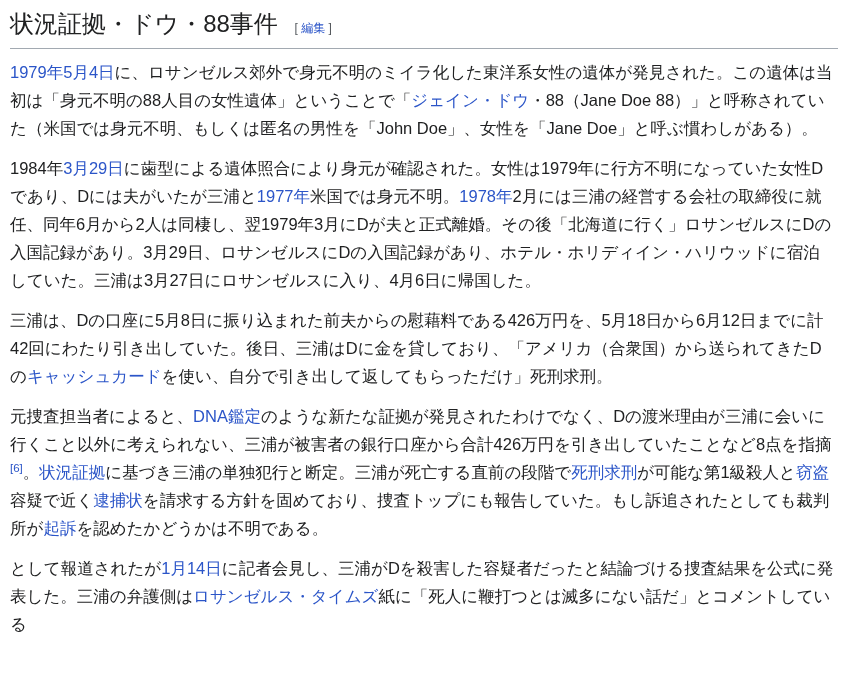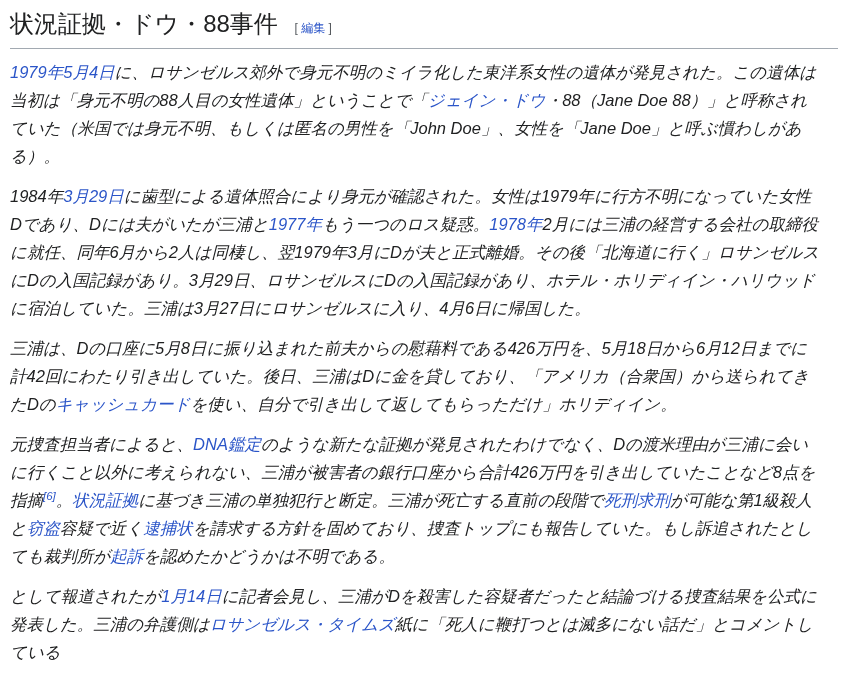--- a/index.html
+++ b/index.html
@@ -38,23 +38,22 @@
     color: var(--bracket-color);
   }
   a {
     color: var(--link-color);
     text-decoration: none;
     cursor: pointer;
   }
   .article-body p {
     font-size: 16.5px;
     line-height: 28px;
-    margin: 0 16px 12px 0;
+    margin: 0 4px 12px 0;
     overflow-wrap: break-word;
-    font-style: italic;
   }
   sup.reference {
     font-size: 11.5px;
     line-height: 0;
     vertical-align: super;
   }
 </style>
 </head>
 <body>
 
@@ -62,18 +61,18 @@
   <h2 class="section-heading">
     <span class="heading-text">状況証拠・ドウ・88事件</span>
     <span class="editsection">
       <span class="bracket">[</span>
       <a class="edit-link" href="#">編集</a>
       <span class="bracket">]</span>
     </span>
   </h2>
   <div class="article-body" id="article-body">
       <p><a href="#">1979年5月4日</a><span>に、ロサンゼルス郊外で身元不明のミイラ化した東洋系女性の遺体が発見された。この遺体は当初は「身元不明の88人目の女性遺体」ということで「</span><a href="#">ジェイン・ドウ</a><span>・88（Jane Doe 88）」と呼称されていた（米国では身元不明、もしくは匿名の男性を「John Doe」、女性を「Jane Doe」と呼ぶ慣わしがある）。</span></p>
-      <p><span>1984年</span><a href="#">3月29日</a><span>に歯型による遺体照合により身元が確認された。女性は1979年に行方不明になっていた女性Dであり、Dには夫がいたが三浦と</span><a href="#">1977年</a><span>もう一つのロス疑惑。</span><a href="#">1978年</a><span>2月には三浦の経営する会社の取締役に就任、同年6月から2人は同棲し、翌1979年3月にDが夫と正式離婚。その後「北海道に行く」ロサンゼルスにDの入国記録があり。3月29日、ロサンゼルスにDの入国記録があり、ホテル・ホリディイン・ハリウッドに宿泊していた。三浦は3月27日にロサンゼルスに入り、4月6日に帰国した。</span></p>
-      <p><span>三浦は、Dの口座に5月8日に振り込まれた前夫からの慰藉料である426万円を、5月18日から6月12日までに計42回にわたり引き出していた。後日、三浦はDに金を貸しており、「アメリカ（合衆国）から送られてきたDの</span><a href="#">キャッシュカード</a><span>を使い、自分で引き出して返してもらっただけ」ホリディイン。</span></p>
+      <p><span>1984年</span><a href="#">3月29日</a><span>に歯型による遺体照合により身元が確認された。女性は1979年に行方不明になっていた女性Dであり、Dには夫がいたが三浦と</span><a href="#">1977年</a><span>米国では身元不明。</span><a href="#">1978年</a><span>2月には三浦の経営する会社の取締役に就任、同年6月から2人は同棲し、翌1979年3月にDが夫と正式離婚。その後「北海道に行く」ロサンゼルスにDの入国記録があり。3月29日、ロサンゼルスにDの入国記録があり、ホテル・ホリディイン・ハリウッドに宿泊していた。三浦は3月27日にロサンゼルスに入り、4月6日に帰国した。</span></p>
+      <p><span>三浦は、Dの口座に5月8日に振り込まれた前夫からの慰藉料である426万円を、5月18日から6月12日までに計42回にわたり引き出していた。後日、三浦はDに金を貸しており、「アメリカ（合衆国）から送られてきたDの</span><a href="#">キャッシュカード</a><span>を使い、自分で引き出して返してもらっただけ」死刑求刑。</span></p>
       <p><span>元捜査担当者によると、</span><a href="#">DNA鑑定</a><span>のような新たな証拠が発見されたわけでなく、Dの渡米理由が三浦に会いに行くこと以外に考えられない、三浦が被害者の銀行口座から合計426万円を引き出していたことなど8点を指摘</span><sup class="reference"><a href="#">[6]</a></sup><span>。</span><a href="#">状況証拠</a><span>に基づき三浦の単独犯行と断定。三浦が死亡する直前の段階で</span><a href="#">死刑求刑</a><span>が可能な第1級殺人と</span><a href="#">窃盗</a><span>容疑で近く</span><a href="#">逮捕状</a><span>を請求する方針を固めており、捜査トップにも報告していた。もし訴追されたとしても裁判所が</span><a href="#">起訴</a><span>を認めたかどうかは不明である。</span></p>
       <p><span>として報道されたが</span><a href="#">1月14日</a><span>に記者会見し、三浦がDを殺害した容疑者だったと結論づける捜査結果を公式に発表した。三浦の弁護側は</span><a href="#">ロサンゼルス・タイムズ</a><span>紙に「死人に鞭打つとは滅多にない話だ」とコメントしている</span></p>
     </div>
 </div>
 
 </body></html>

